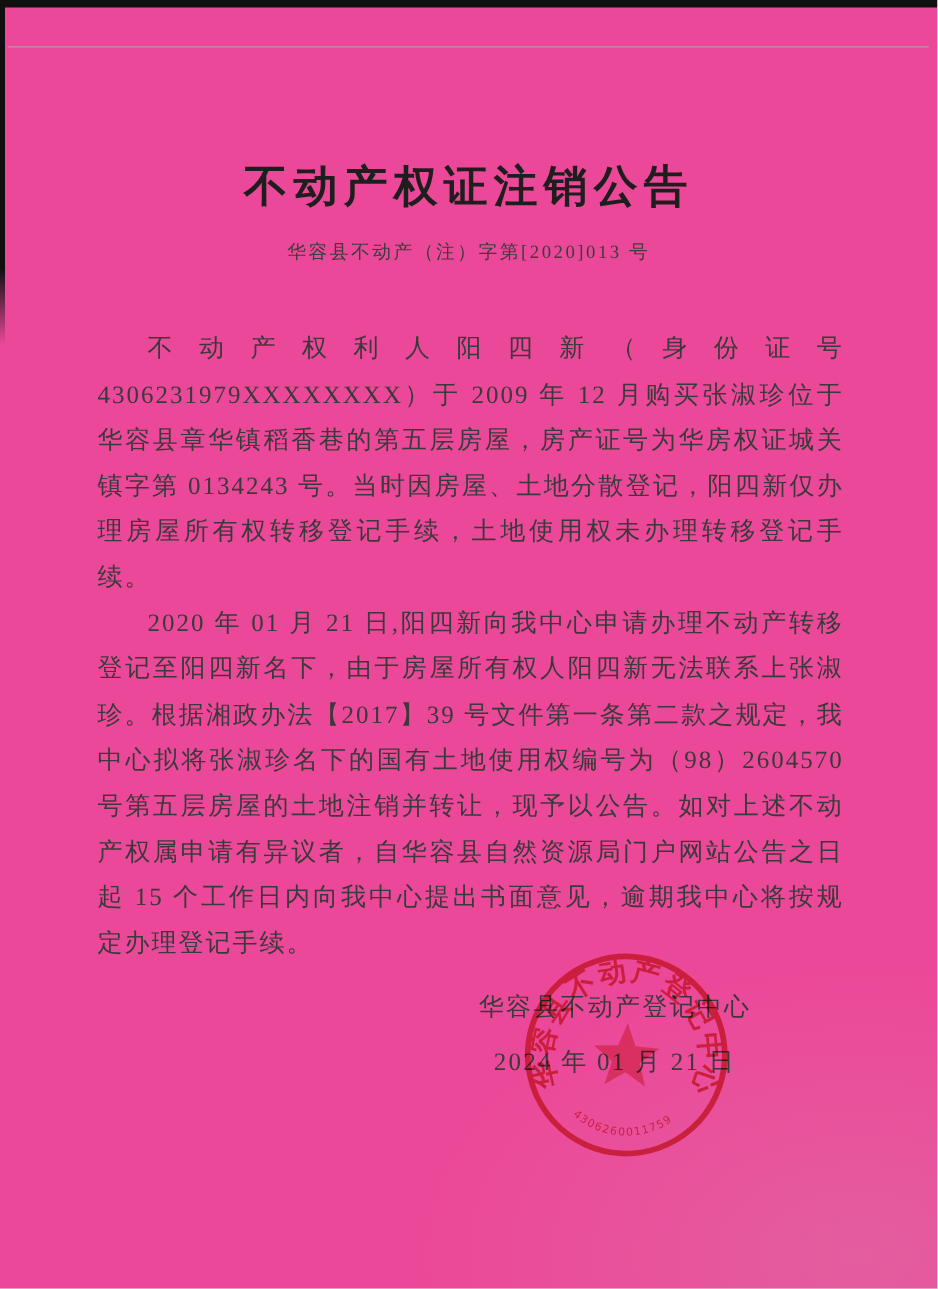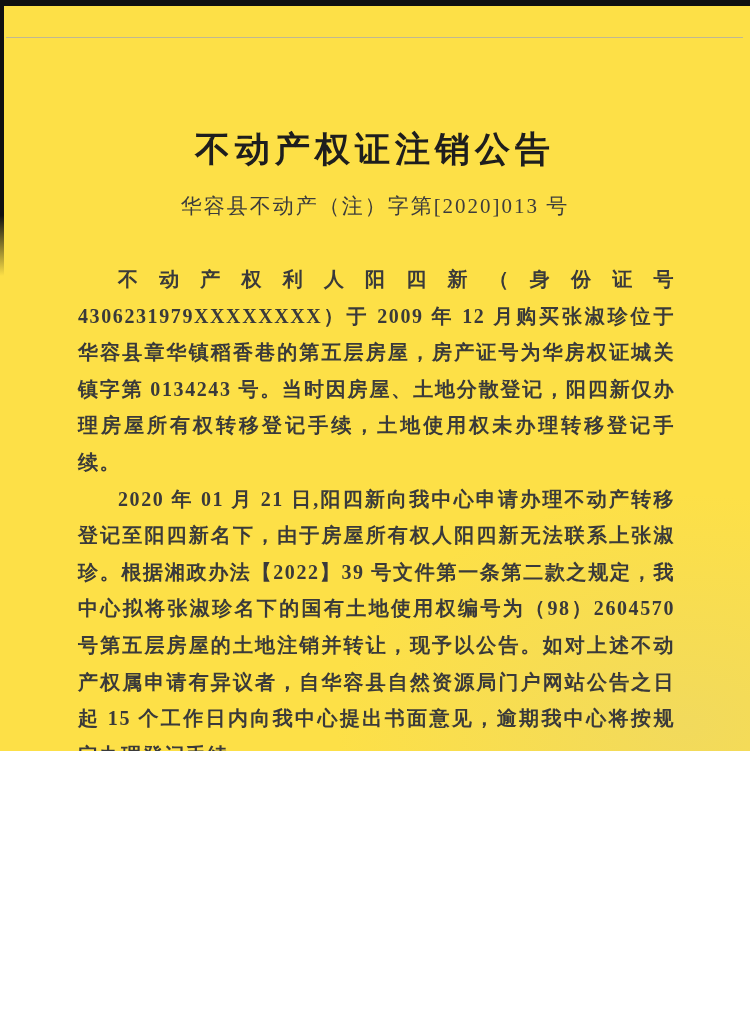--- a/index.html
+++ b/index.html
@@ -1,47 +1,47 @@
 <!DOCTYPE html>
 <html lang="zh"><head>
 <meta charset="utf-8">
 <style>
   * { margin:0; padding:0; box-sizing:border-box; }
   html,body { background:#ffffff; }
   .page {
     position:relative;
-    width:750px; height:751px;
-    background:#fde047;
+    width:750px; height:1031px;
+    background:#ec4899;
     overflow:hidden;
     font-family:"Liberation Serif", serif;
   }
   
   .edge-top { position:absolute; top:0; left:0; right:0; height:6px; background:#101010; }
   .edge-left { position:absolute; top:0; left:0; width:4px; height:276px;
     background:linear-gradient(180deg,#101010 78%, rgba(16,16,16,0)); }
   .scan-line { position:absolute; top:37px; left:6px; width:737px; height:1px;
     background:#ababab; opacity:.75; }
   .paper-shade { position:absolute; right:0; bottom:0; width:420px; height:260px;
     background:radial-gradient(ellipse at 85% 90%, rgba(190,190,188,.18), rgba(190,190,188,0) 70%); }
 
   .doc-title {
     position:absolute; top:126px; left:0; width:100%;
     text-align:center; font-size:35px; font-weight:700;
     color:#1e1e1e; letter-spacing:5px;
   }
   .doc-number {
     position:absolute; top:192px; left:0; width:100%;
-    text-align:center; font-size:21px; color:#3c3c3c; letter-spacing:2px;
+    text-align:center; font-size:15px; color:#3c3c3c; letter-spacing:2px;
   }
   .doc-body {
     position:absolute; top:261px; left:78px; width:597px;
     font-size:20px; line-height:36.6px; color:#3a3a3a;
     text-align:justify; letter-spacing:1.6px;
   }
-  .doc-body p { text-indent:2em; margin:0;font-weight:bold; }
+  .doc-body p { text-indent:2em; margin:0; }
   .signature {
     position:absolute; top:792px; left:360px; width:264px;
     text-align:center; font-size:20px; color:#3a3a3a; letter-spacing:1.8px;
   }
   .signature .sig-date { margin-top:17px; }
 
   .seal {
     position:absolute; top:757px; left:414px; width:174px; height:174px;
     opacity:.88; mix-blend-mode:multiply;
     transform:rotate(3deg);
@@ -61,21 +61,21 @@
   <div class="edge-left"></div>
   <div class="scan-line"></div>
   <div class="paper-shade"></div>
 
   <div class="doc-title">不动产权证注销公告</div>
 
   <div class="doc-number">华容县不动产（注）字第[2020]013 号</div>
 
   <div class="doc-body">
     <p>不动产权利人阳四新（身份证号 4306231979XXXXXXXX）于 2009 年 12 月购买张淑珍位于华容县章华镇稻香巷的第五层房屋，房产证号为华房权证城关镇字第 0134243 号。当时因房屋、土地分散登记，阳四新仅办理房屋所有权转移登记手续，土地使用权未办理转移登记手续。</p>
-    <p>2020 年 01 月 21 日,阳四新向我中心申请办理不动产转移登记至阳四新名下，由于房屋所有权人阳四新无法联系上张淑珍。根据湘政办法【2022】39 号文件第一条第二款之规定，我中心拟将张淑珍名下的国有土地使用权编号为（98）2604570 号第五层房屋的土地注销并转让，现予以公告。如对上述不动产权属申请有异议者，自华容县自然资源局门户网站公告之日起 15 个工作日内向我中心提出书面意见，逾期我中心将按规定办理登记手续。</p>
+    <p>2020 年 01 月 21 日,阳四新向我中心申请办理不动产转移登记至阳四新名下，由于房屋所有权人阳四新无法联系上张淑珍。根据湘政办法【2017】39 号文件第一条第二款之规定，我中心拟将张淑珍名下的国有土地使用权编号为（98）2604570 号第五层房屋的土地注销并转让，现予以公告。如对上述不动产权属申请有异议者，自华容县自然资源局门户网站公告之日起 15 个工作日内向我中心提出书面意见，逾期我中心将按规定办理登记手续。</p>
   </div>
 
   <div class="signature">
     <div class="sig-org">华容县不动产登记中心</div>
     <div class="sig-date">2024 年 01 月 21 日</div>
   </div>
 
   <svg class="seal" viewBox="0 0 170 170" xmlns="http://www.w3.org/2000/svg" aria-hidden="true">
     <defs>
       <path id="sealArc" d="M 33.8 112.2 A 58 58 0 1 1 136.2 112.2" fill="none"></path>

